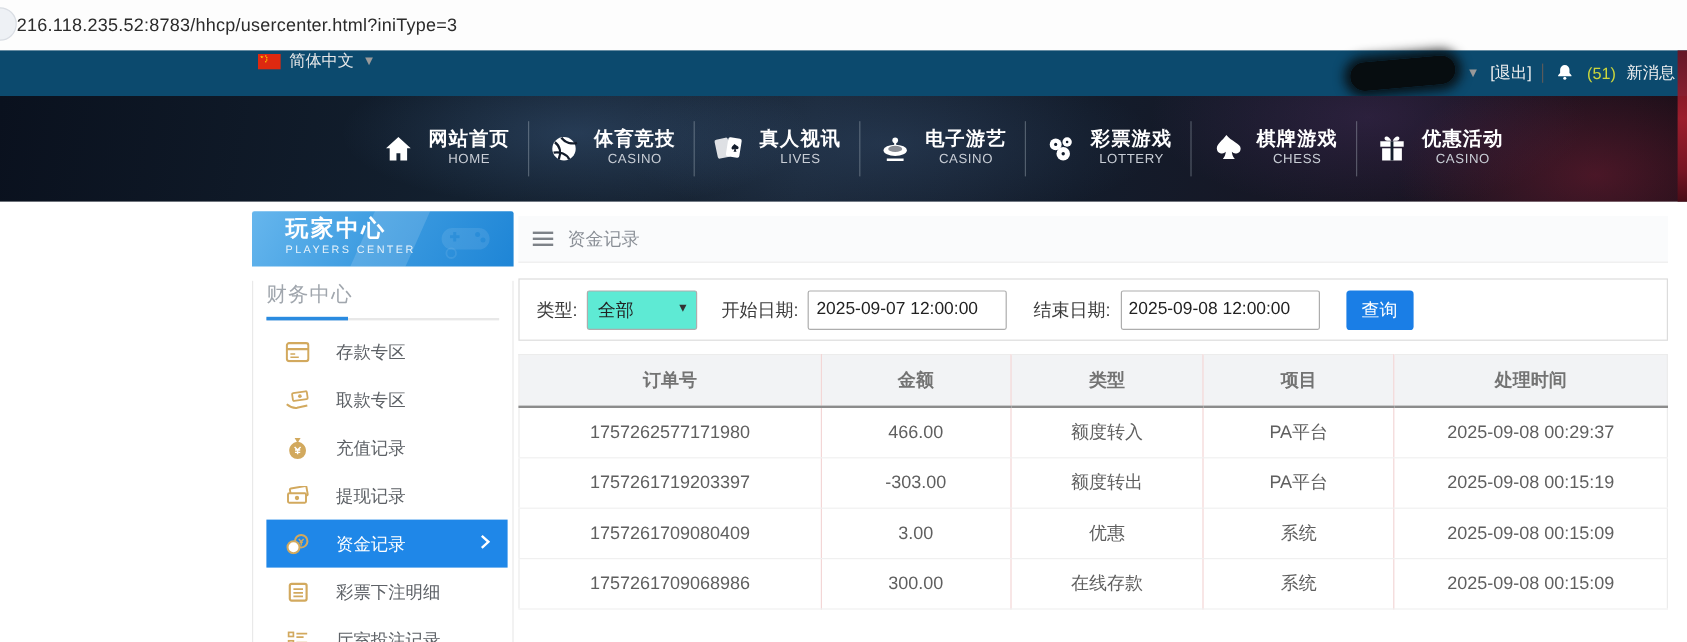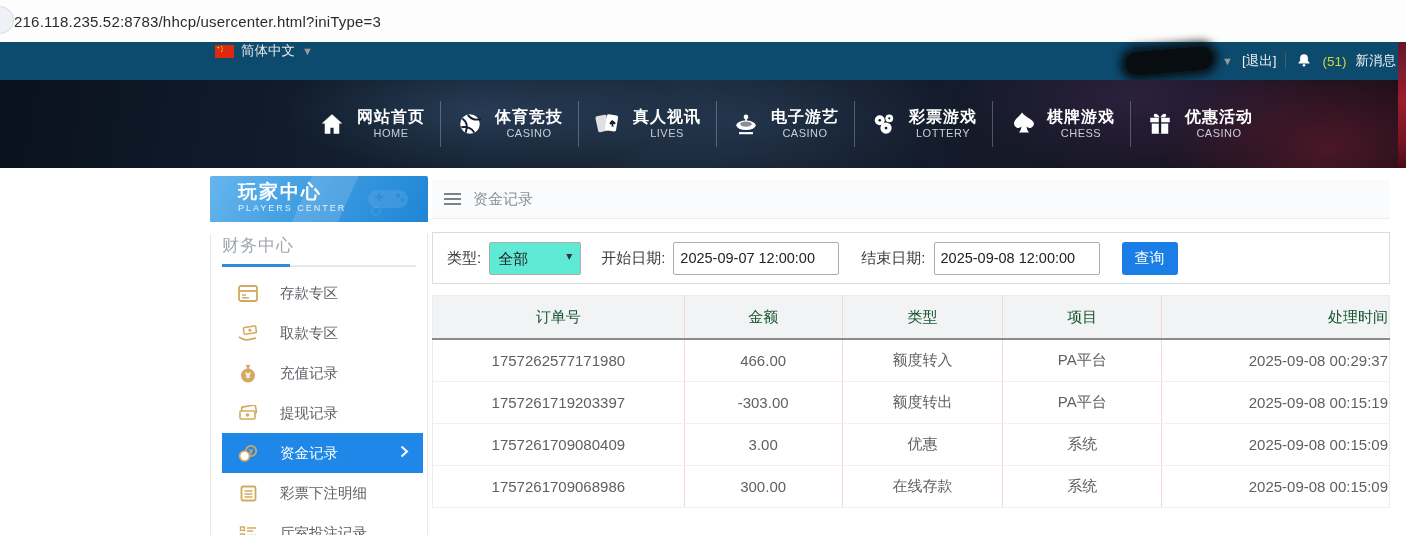--- a/index.html
+++ b/index.html
@@ -87,23 +87,23 @@
                    font-size:14.5px;color:#222;padding:0 6px;font-family:inherit;}
   .gap1{width:4px;} .gap2{width:6px;}
   .qbtn{margin-left:14px;background:#1a7ee6;color:#fff;border:none;border-radius:3px;
         height:33px;padding:0 13px;font-size:15px;cursor:pointer;font-family:inherit;}
 
   
   table.rec{margin-top:11px;width:958px;border-collapse:collapse;table-layout:fixed;
             border:1px solid #ececec;font-size:15px;color:#5f5f5f;}
   table.rec col.c0{width:26.3%;} table.rec col.c1{width:16.5%;} table.rec col.c2{width:16.8%;}
   table.rec col.c3{width:16.6%;} table.rec col.c4{width:23.8%;}
-  table.rec th{background:#f2f3f5;height:40px;font-weight:normal;color:#14532d;
+  table.rec th{background:#f2f3f5;height:40px;font-weight:bold;color:#737373;
                border-bottom:2px solid #8c8c8c;border-right:1px solid #f3d6d6;}
-  table.rec th:last-child,table.rec td:last-child{border-right:none;text-align:right;}
+  table.rec th:last-child,table.rec td:last-child{border-right:none;}
   table.rec td{height:39px;text-align:center;border-right:1px solid #f3d6d6;
                border-bottom:1px solid #f0f0f0;background:#fff;}
   table.rec th{text-align:center;}
 </style>
 </head>
 <body>
 
 <div class="urlbar">
   <div class="tab-corner"></div>
   <span class="url">216.118.235.52:8783/hhcp/usercenter.html?iniType=3</span>

